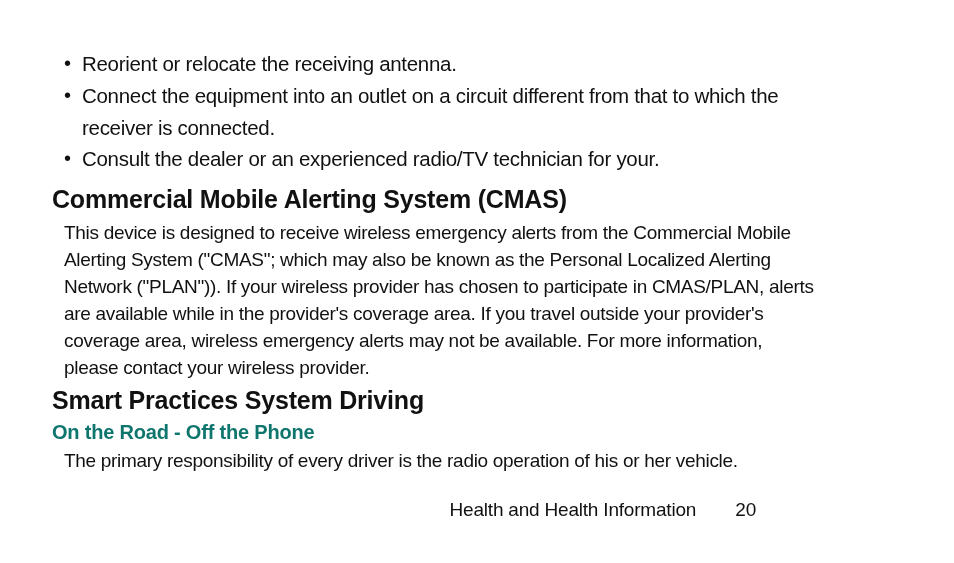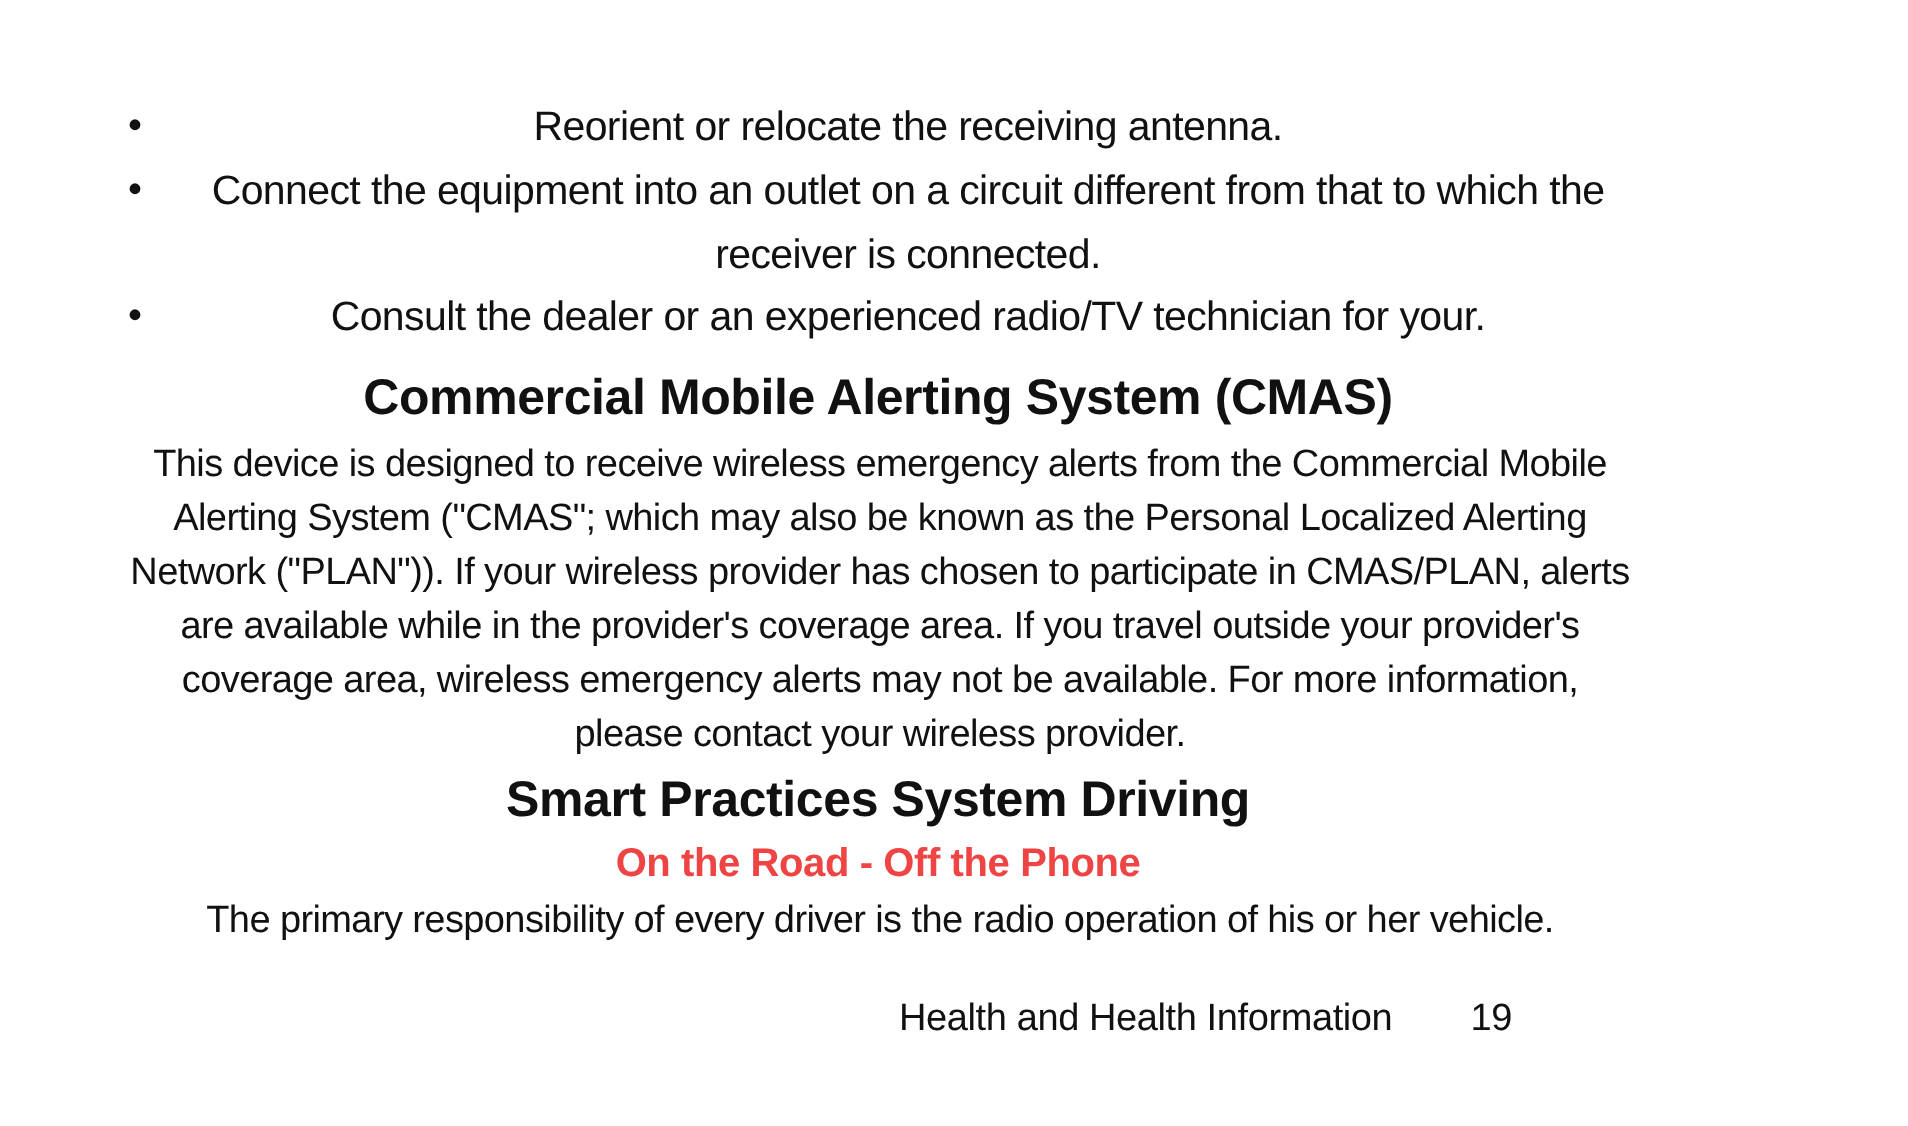--- a/index.html
+++ b/index.html
@@ -11,21 +11,20 @@
     font-family: "Helvetica Neue", Helvetica, Arial, sans-serif;
     color: #111;
     -webkit-font-smoothing: antialiased;
   }
   .page {
     position: relative;
     box-sizing: border-box;
     width: 846px;
     height: 563px;
     padding: 48px 20px 0 52px;
-    text-align: center;
   }
   ul.bullets {
     list-style: none;
     margin: 0 0 10px 0;
     padding: 0 0 0 30px;
   }
   ul.bullets li {
     position: relative;
     font-size: 20.5px;
     line-height: 1.55;
@@ -58,21 +57,21 @@
     letter-spacing: -0.3px;
     font-stretch: condensed;
     font-family: Liberation Sans, sans-serif;
   }
   h3.sub-heading {
     margin: 2px 0 4px 0;
     font-family: "Arial Black", "Helvetica Neue", Arial, sans-serif;
     font-weight: 900;
     font-size: 20px;
     letter-spacing: -0.2px;
-    color: #ef4444;
+    color: #0f766e;
   }
   .footer {
     position: absolute;
     bottom: 42px;
     right: 90px;
     font-size: 19px;
     letter-spacing: -0.2px;
     font-stretch: condensed;
     font-family: "Arial Narrow", "Helvetica Neue", Helvetica, Arial, sans-serif;
   }
@@ -94,16 +93,16 @@
 
   <h2 class="section-heading">Commercial Mobile Alerting System (CMAS)</h2>
   <p class="body-text">This device is designed to receive wireless emergency alerts from the Commercial Mobile Alerting System ("CMAS"; which may also be known as the Personal Localized Alerting Network ("PLAN")). If your wireless provider has chosen to participate in CMAS/PLAN, alerts are available while in the provider's coverage area. If you travel outside your provider's coverage area, wireless emergency alerts may not be available. For more information, please contact your wireless provider.</p>
 
   <h2 class="section-heading">Smart Practices System Driving</h2>
   <h3 class="sub-heading">On the Road - Off the Phone</h3>
   <p class="body-text">The primary responsibility of every driver is the radio operation of his or her vehicle.</p>
 
   <div class="footer">
     <span>Health and Health Information</span>
-    <span class="page-num">19</span>
+    <span class="page-num">20</span>
   </div>
 
 </div>
 
 </body></html>

